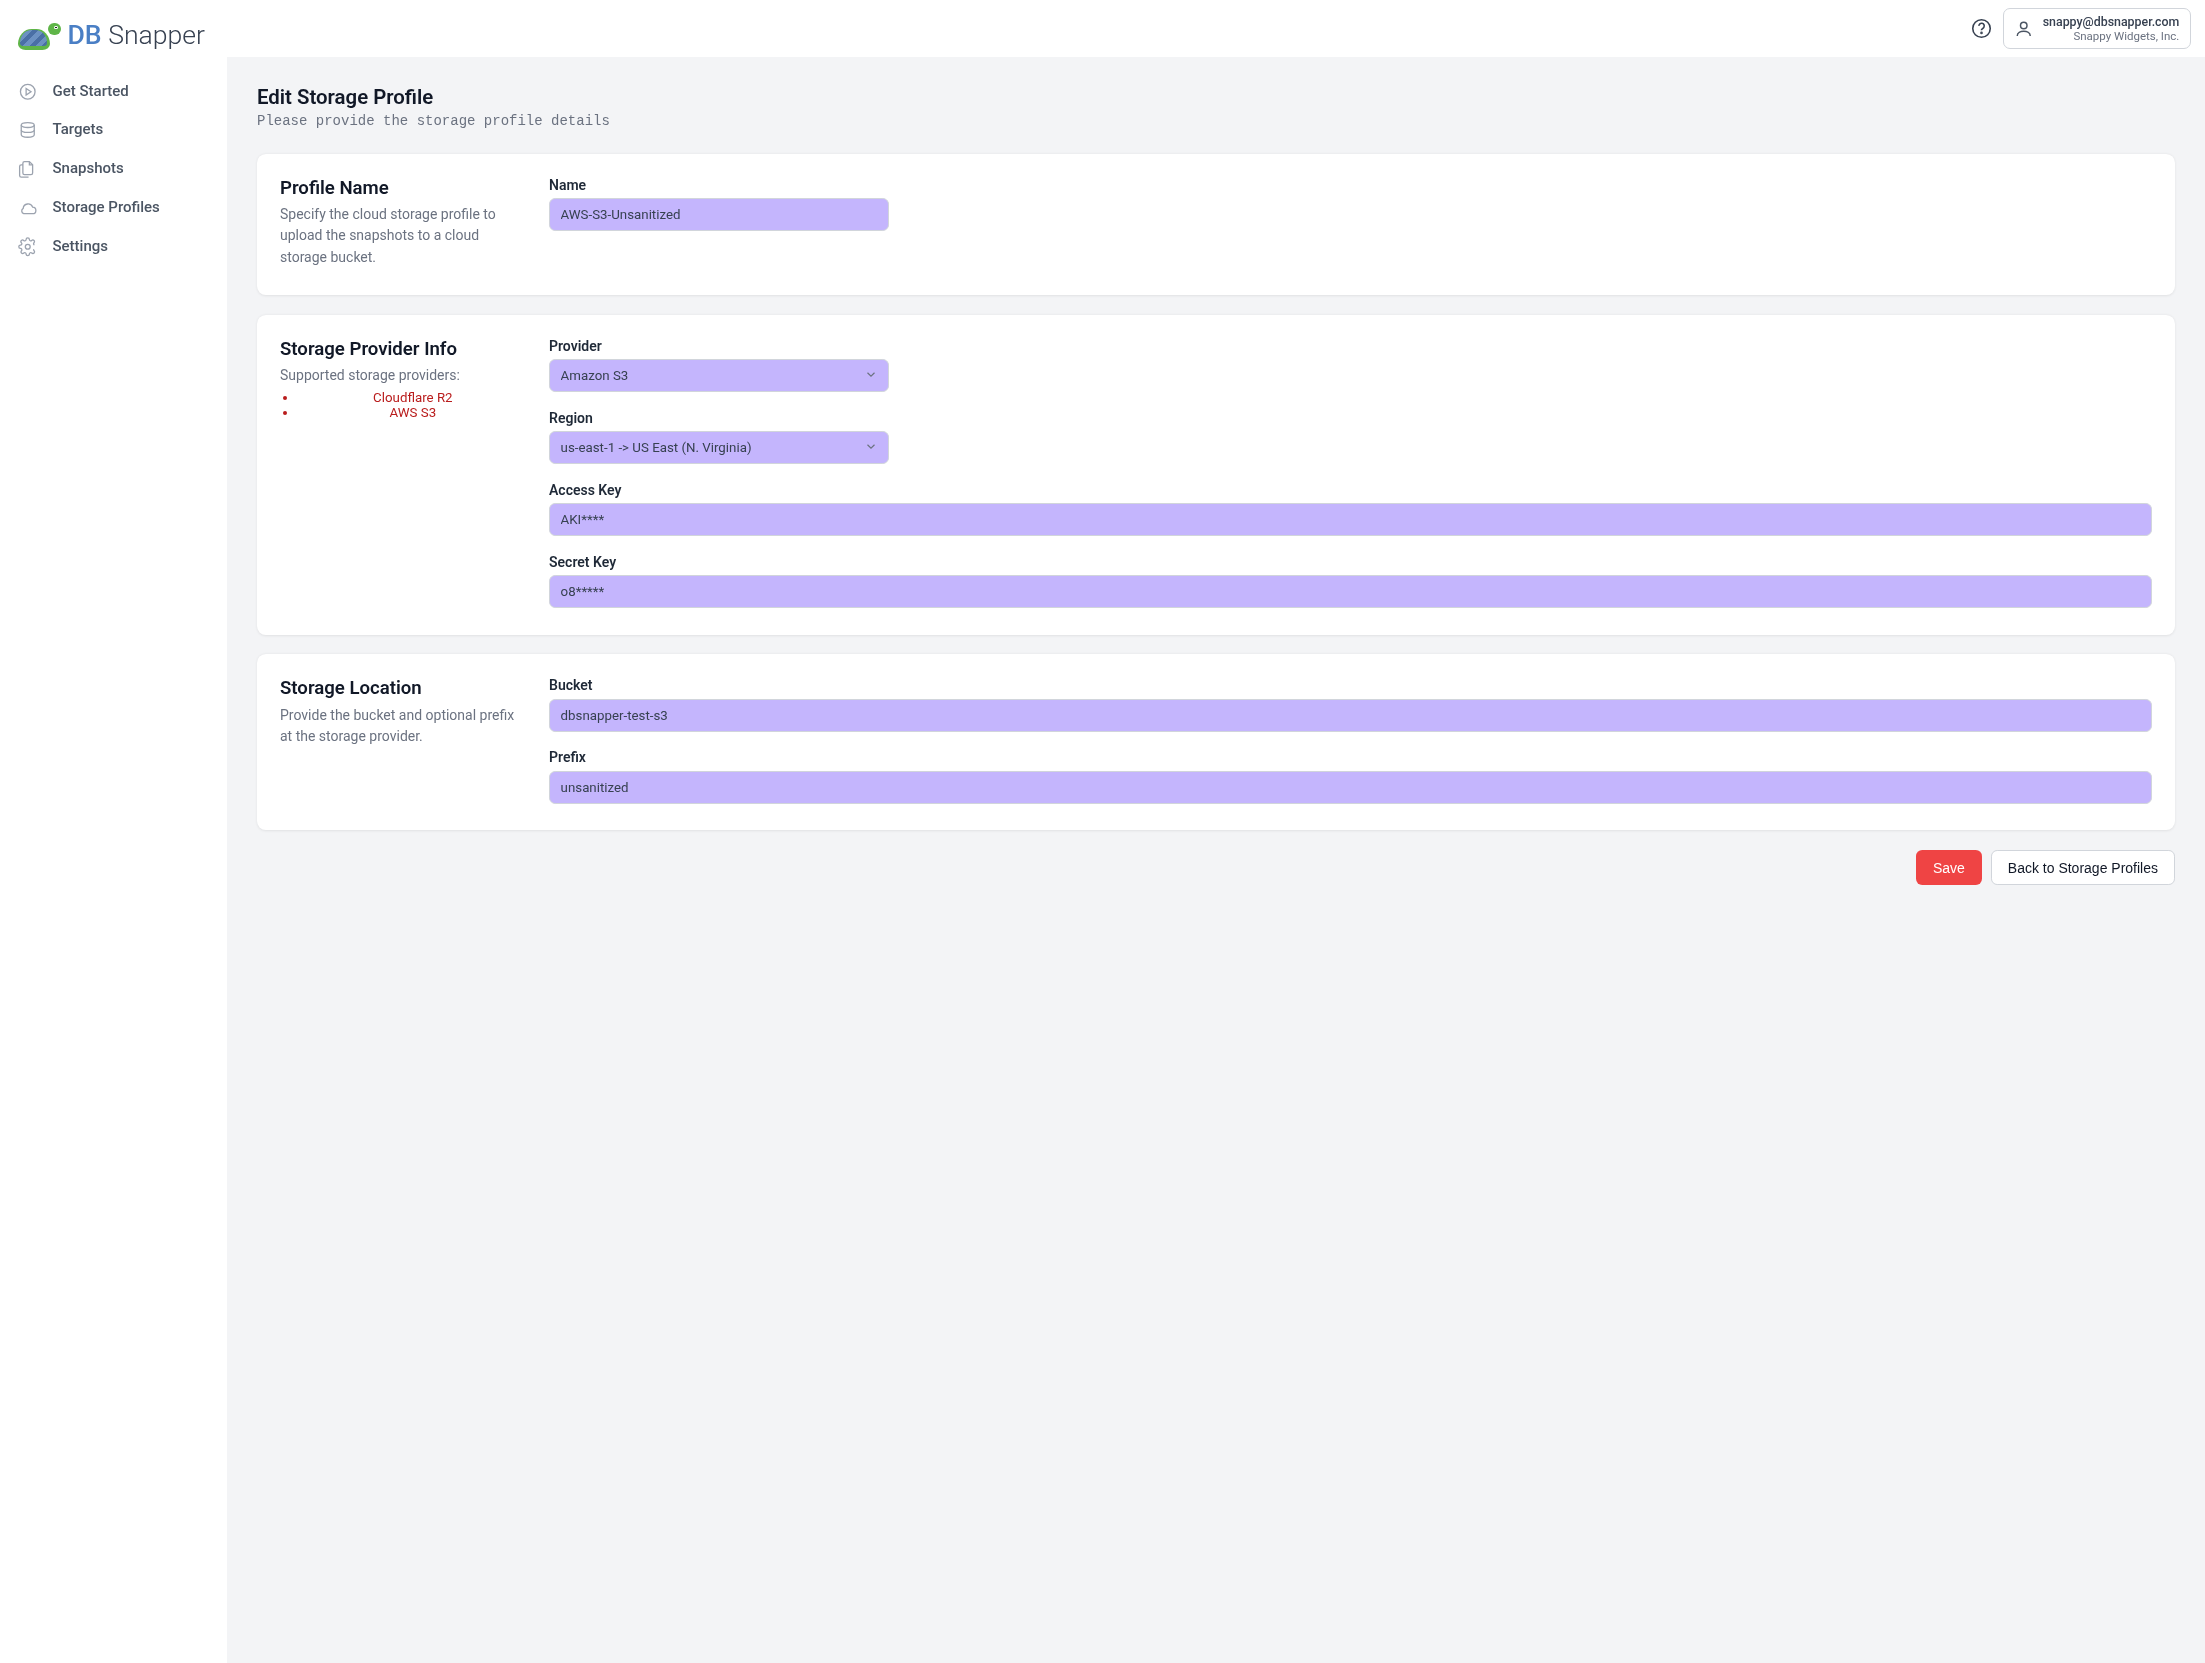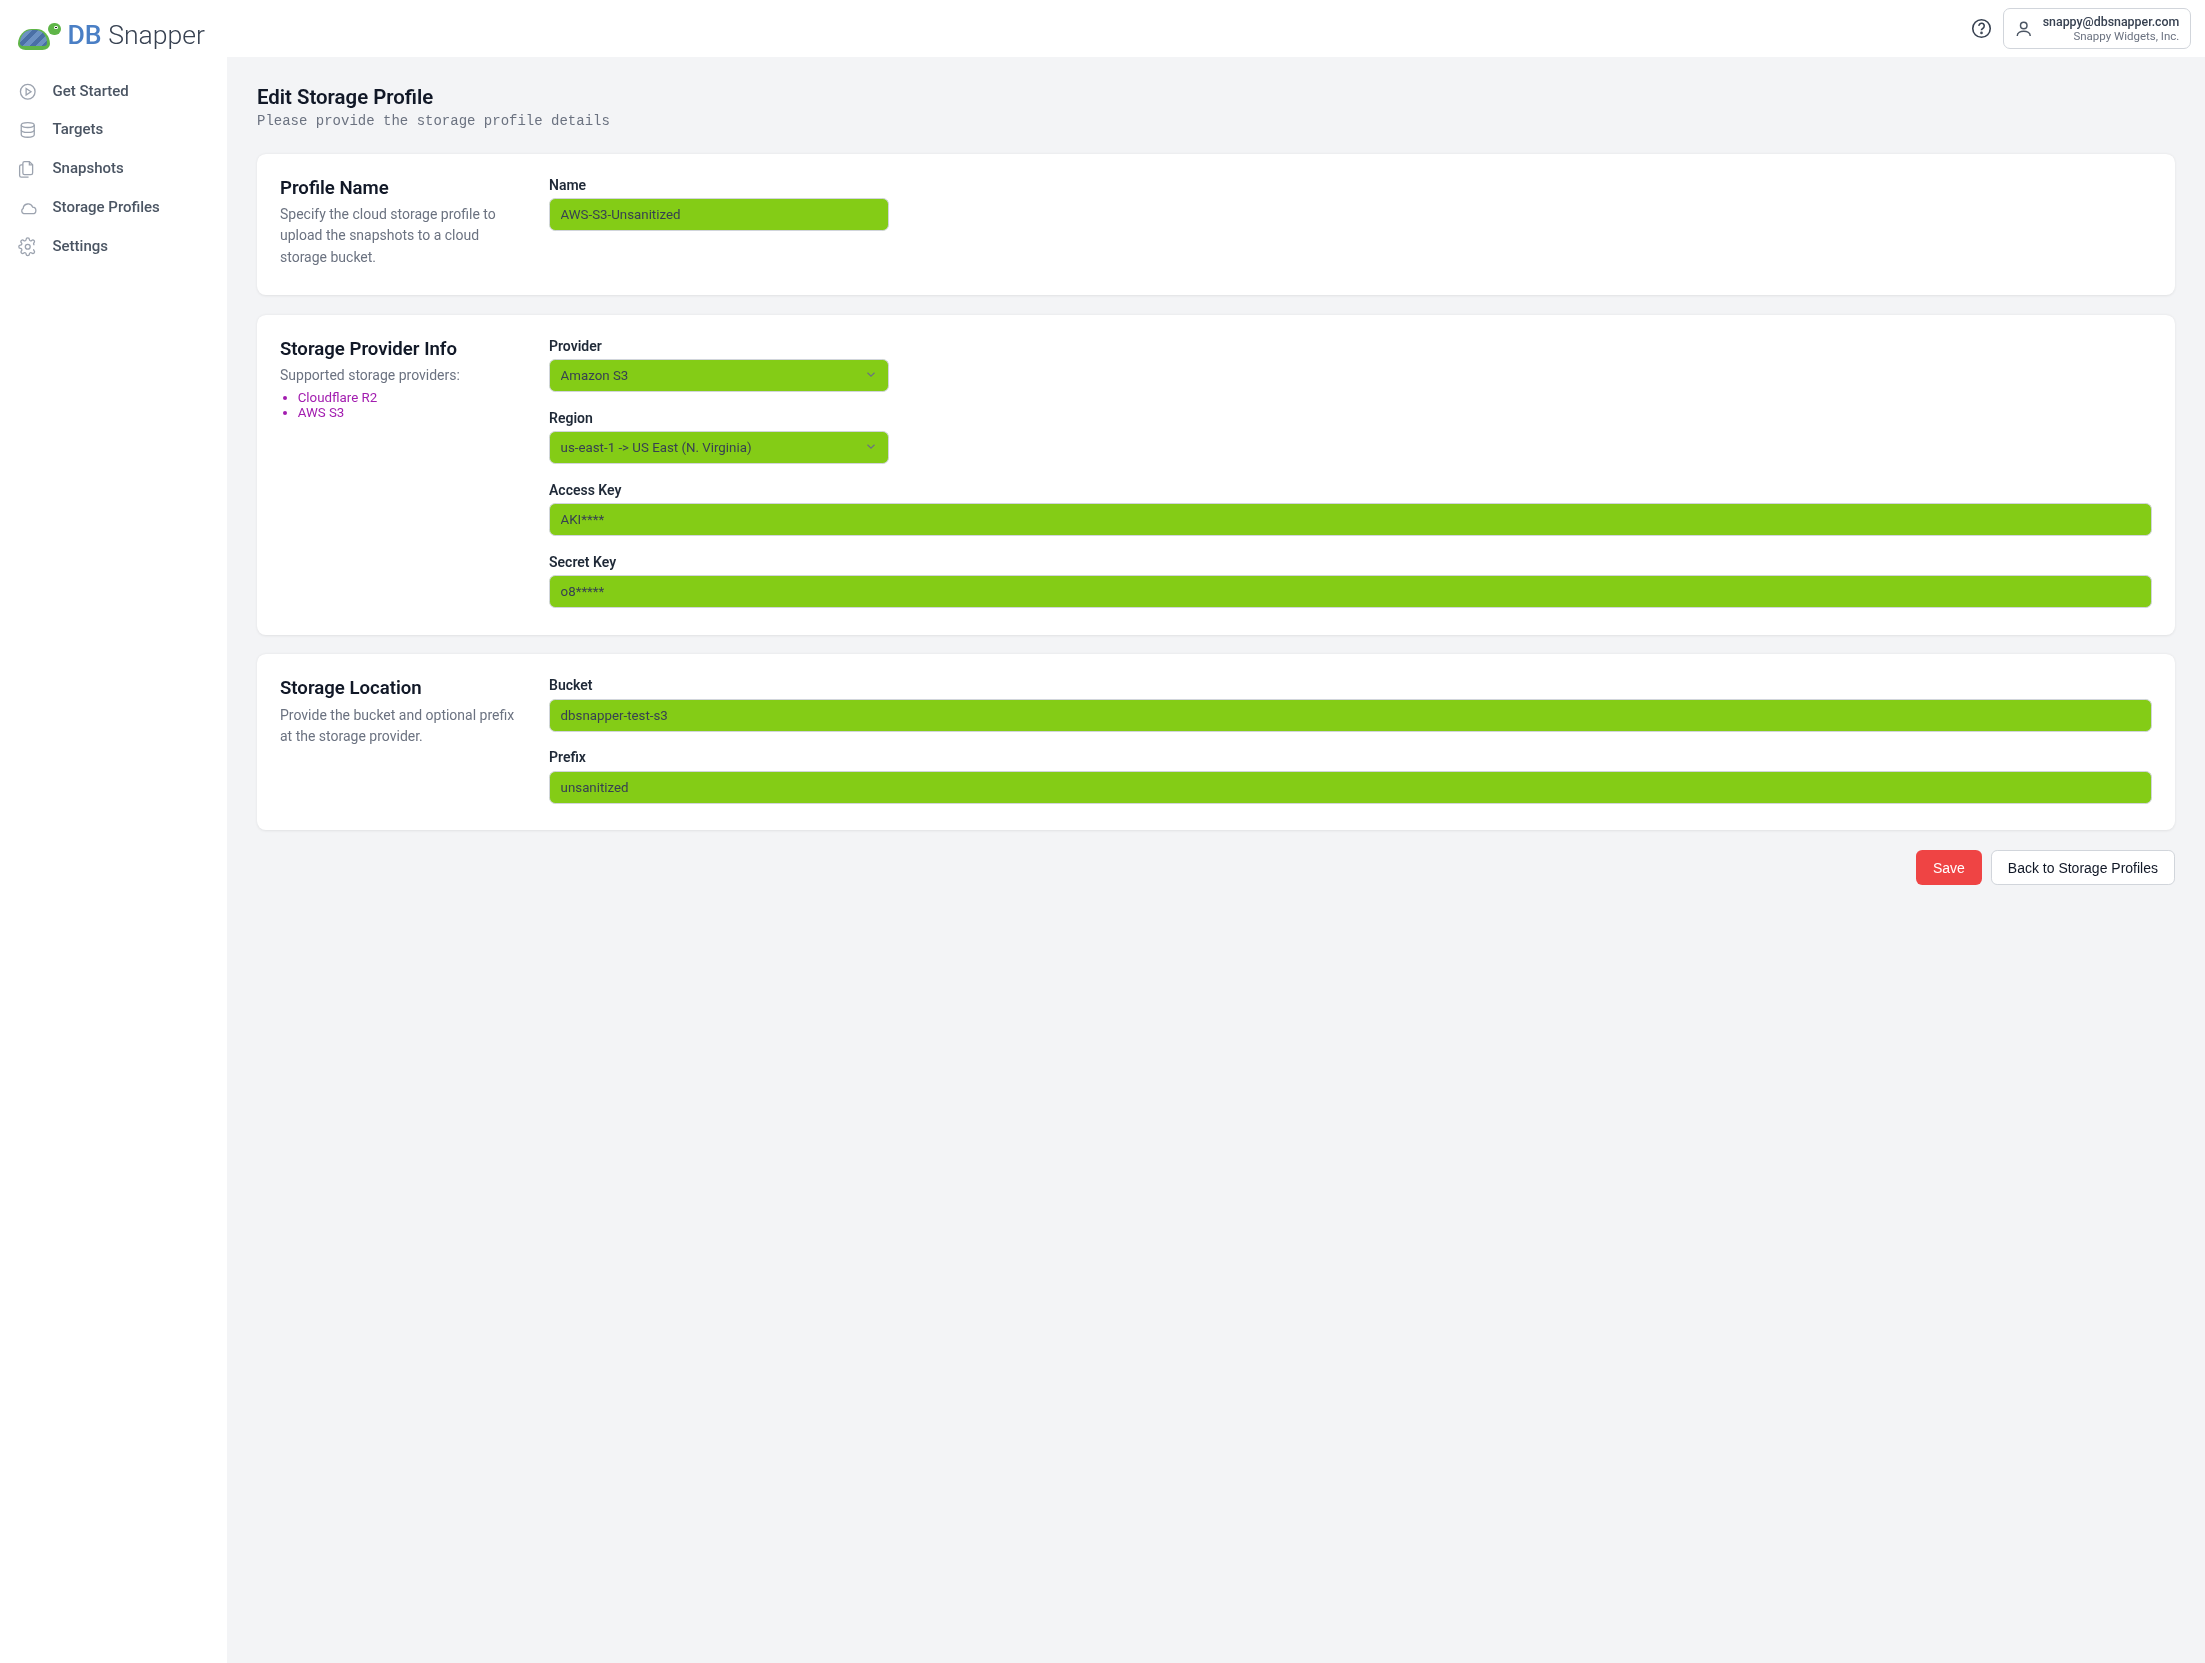--- a/index.html
+++ b/index.html
@@ -124,43 +124,44 @@
       margin-bottom: 5.3px;
     }
     .section-desc {
       font-size: 14px;
       color: #6b7280;
       line-height: 1.55;
     }
     .section-list {
       margin-top: 3.5px;
       padding-left: 17.7px;
-      color: #a21caf;
+      color: #b91c1c;
       font-size: 13.3px;
+      text-align: center;
     }
     .card-right {
       flex: 1;
       display: flex;
       flex-direction: column;
       gap: 17.7px;
     }
     .field-group { display: flex; flex-direction: column; gap: 5.3px; }
     .field-label {
       font-size: 14px;
       font-weight: 600;
       color: #1f2937;
     }
     .input, .select {
       width: 100%;
       padding: 8px 10.6px;
       border: 0.9px solid #d1d5db;
       border-radius: 6.2px;
       font-size: 13.3px;
       color: #374151;
-      background: #84cc16;
+      background: #c4b5fd;
       font-family: inherit;
     }
     .input.narrow, .select.narrow {
       max-width: 340px;
     }
     .select-wrap { position: relative; }
     .select-wrap.narrow { max-width: 340px; }
     .select-wrap .chevron {
       position: absolute;
       right: 10.6px;

